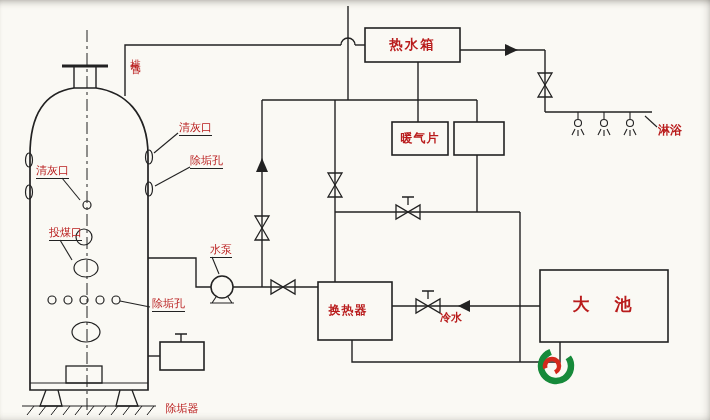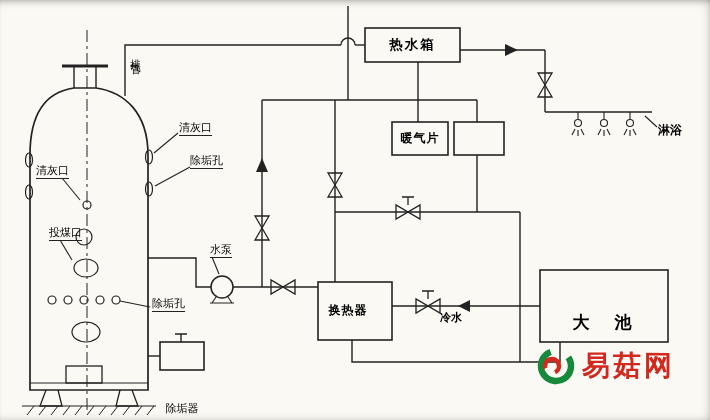--- a/index.html
+++ b/index.html
@@ -4,21 +4,21 @@
 <style>
   html,body{margin:0;padding:0;background:#e8e6e0;}
   #canvas{
     position:relative;width:710px;height:420px;overflow:hidden;
     background:#faf9f4;
     box-shadow:inset 0 7px 9px -7px rgba(60,55,45,.55), inset -9px 0 10px -9px rgba(60,55,45,.3), inset 0 -6px 8px -7px rgba(60,55,45,.3);
     font-family:"Liberation Sans",sans-serif;
   }
   svg{position:absolute;left:0;top:0;}
   .label{
-    position:absolute;color:#000000;white-space:nowrap;
+    position:absolute;color:#b91c1c;white-space:nowrap;
     font-family:Liberation Sans, sans-serif;font-size:11px;line-height:1.15;
   }
   .ul{border-bottom:1.4px solid #222;padding-bottom:1px;}
   .vtext{writing-mode:vertical-rl;text-orientation:upright;letter-spacing:3px;font-size:10.5px;}
   .boxlabel{text-align:center;font-size:12px;font-weight:bold;letter-spacing:1px;}
   .poollabel{font-size:17px;font-weight:bold;letter-spacing:4px;}
   .tanklabel{font-size:13.5px;font-weight:bold;letter-spacing:2px;}
   .wm-name{
     position:absolute;font-size:28px;font-weight:bold;color:#d3281c;letter-spacing:3px;
     text-shadow:1px 1px 0 #fff,-1px -1px 0 #fff,1px -1px 0 #fff,-1px 1px 0 #fff;
@@ -167,19 +167,18 @@
   <div class="label ul" style="left:179px;top:121px;">清灰口</div>
   <div class="label ul" style="left:190px;top:154px;">除垢孔</div>
   <div class="label ul" style="left:36px;top:164px;">清灰口</div>
   <div class="label ul" style="left:49px;top:226px;">投煤口</div>
   <div class="label ul" style="left:152px;top:297px;">除垢孔</div>
   <div class="label ul" style="left:198px;top:243px;margin-left:12px;">水泵</div>
 
   <div class="label boxlabel" style="left:392px;top:132px;width:56px;">暖气片</div>
   <div class="label boxlabel" style="left:318px;top:304px;width:60px;">换热器</div>
   <div class="label" style="left:440px;top:311px;font-weight:bold;">冷水</div>
-  <div class="label poollabel" style="left:540px;top:313px;width:128px;text-align:center;">大　池</div>
+  <div class="label poollabel" style="left:540px;top:295px;width:128px;text-align:center;">大　池</div>
   <div class="label" style="left:658px;top:124px;font-size:12px;font-weight:bold;">淋浴</div>
   <div class="label" style="left:160px;top:374px;width:44px;text-align:center;margin-top:28px;">除垢器</div>
 
-  <div class="wm-name" style="left:582px;top:347px;">易菇网</div>
 
 </div>
 
 </body></html>

